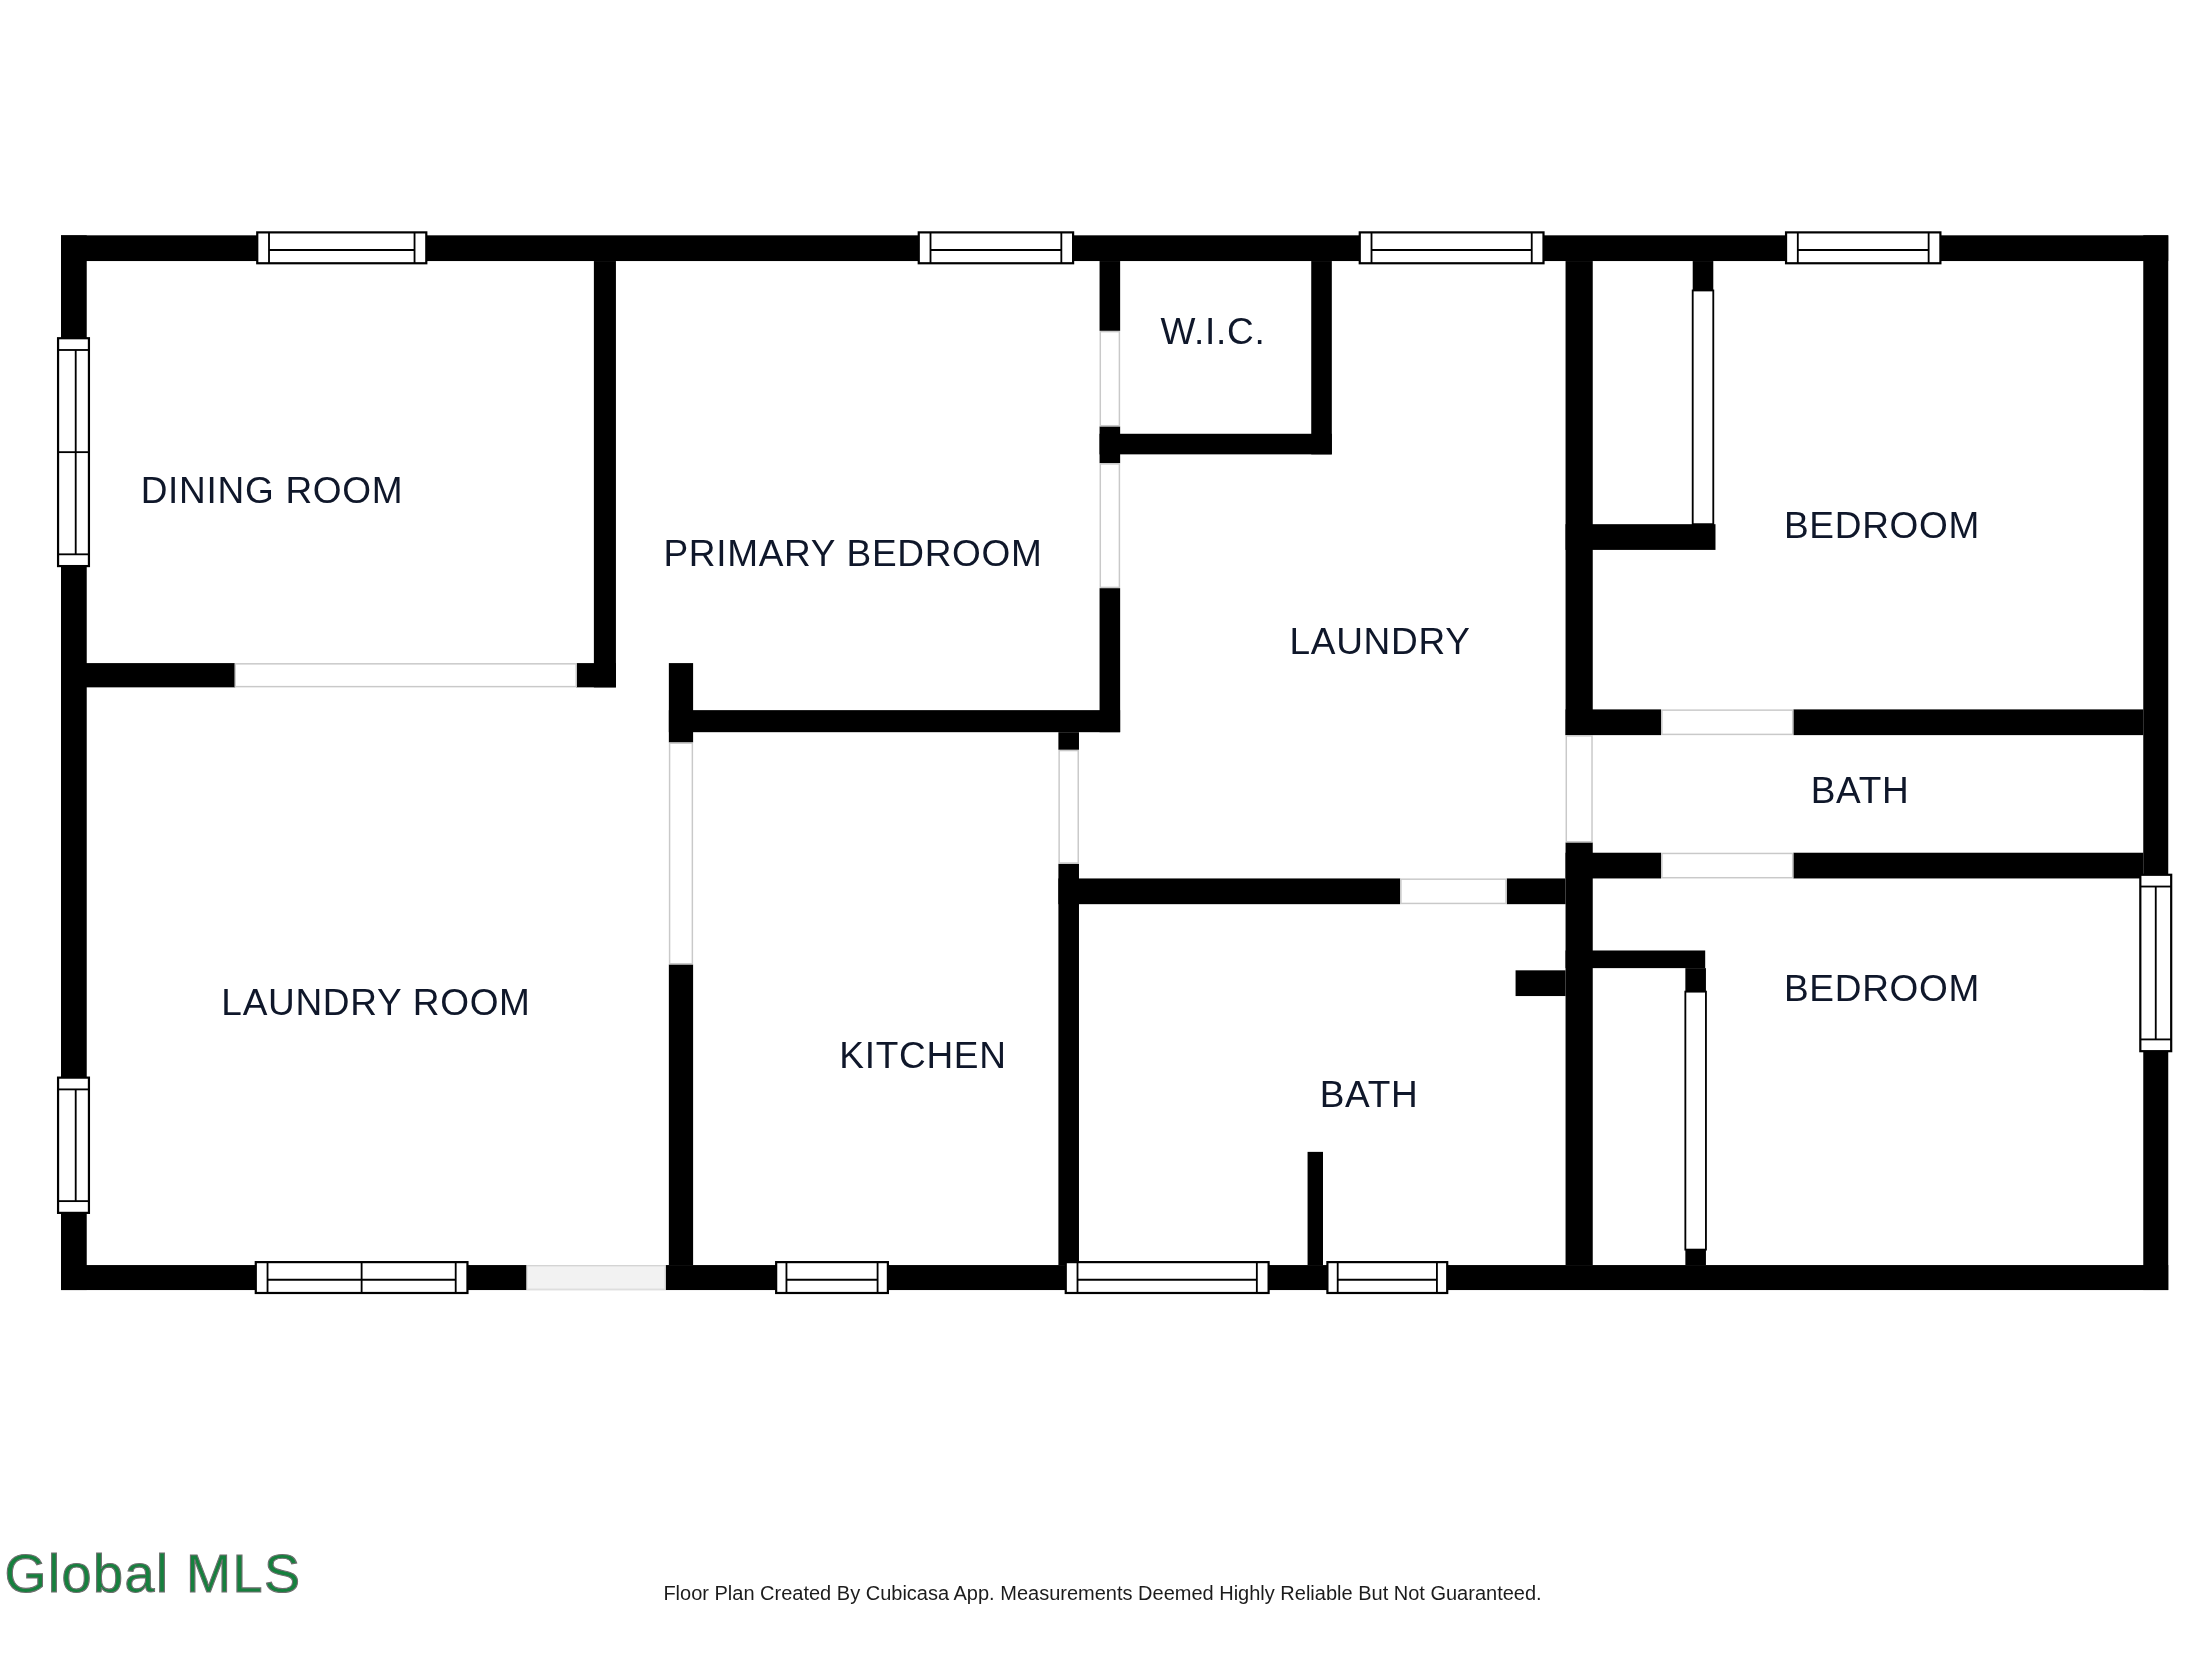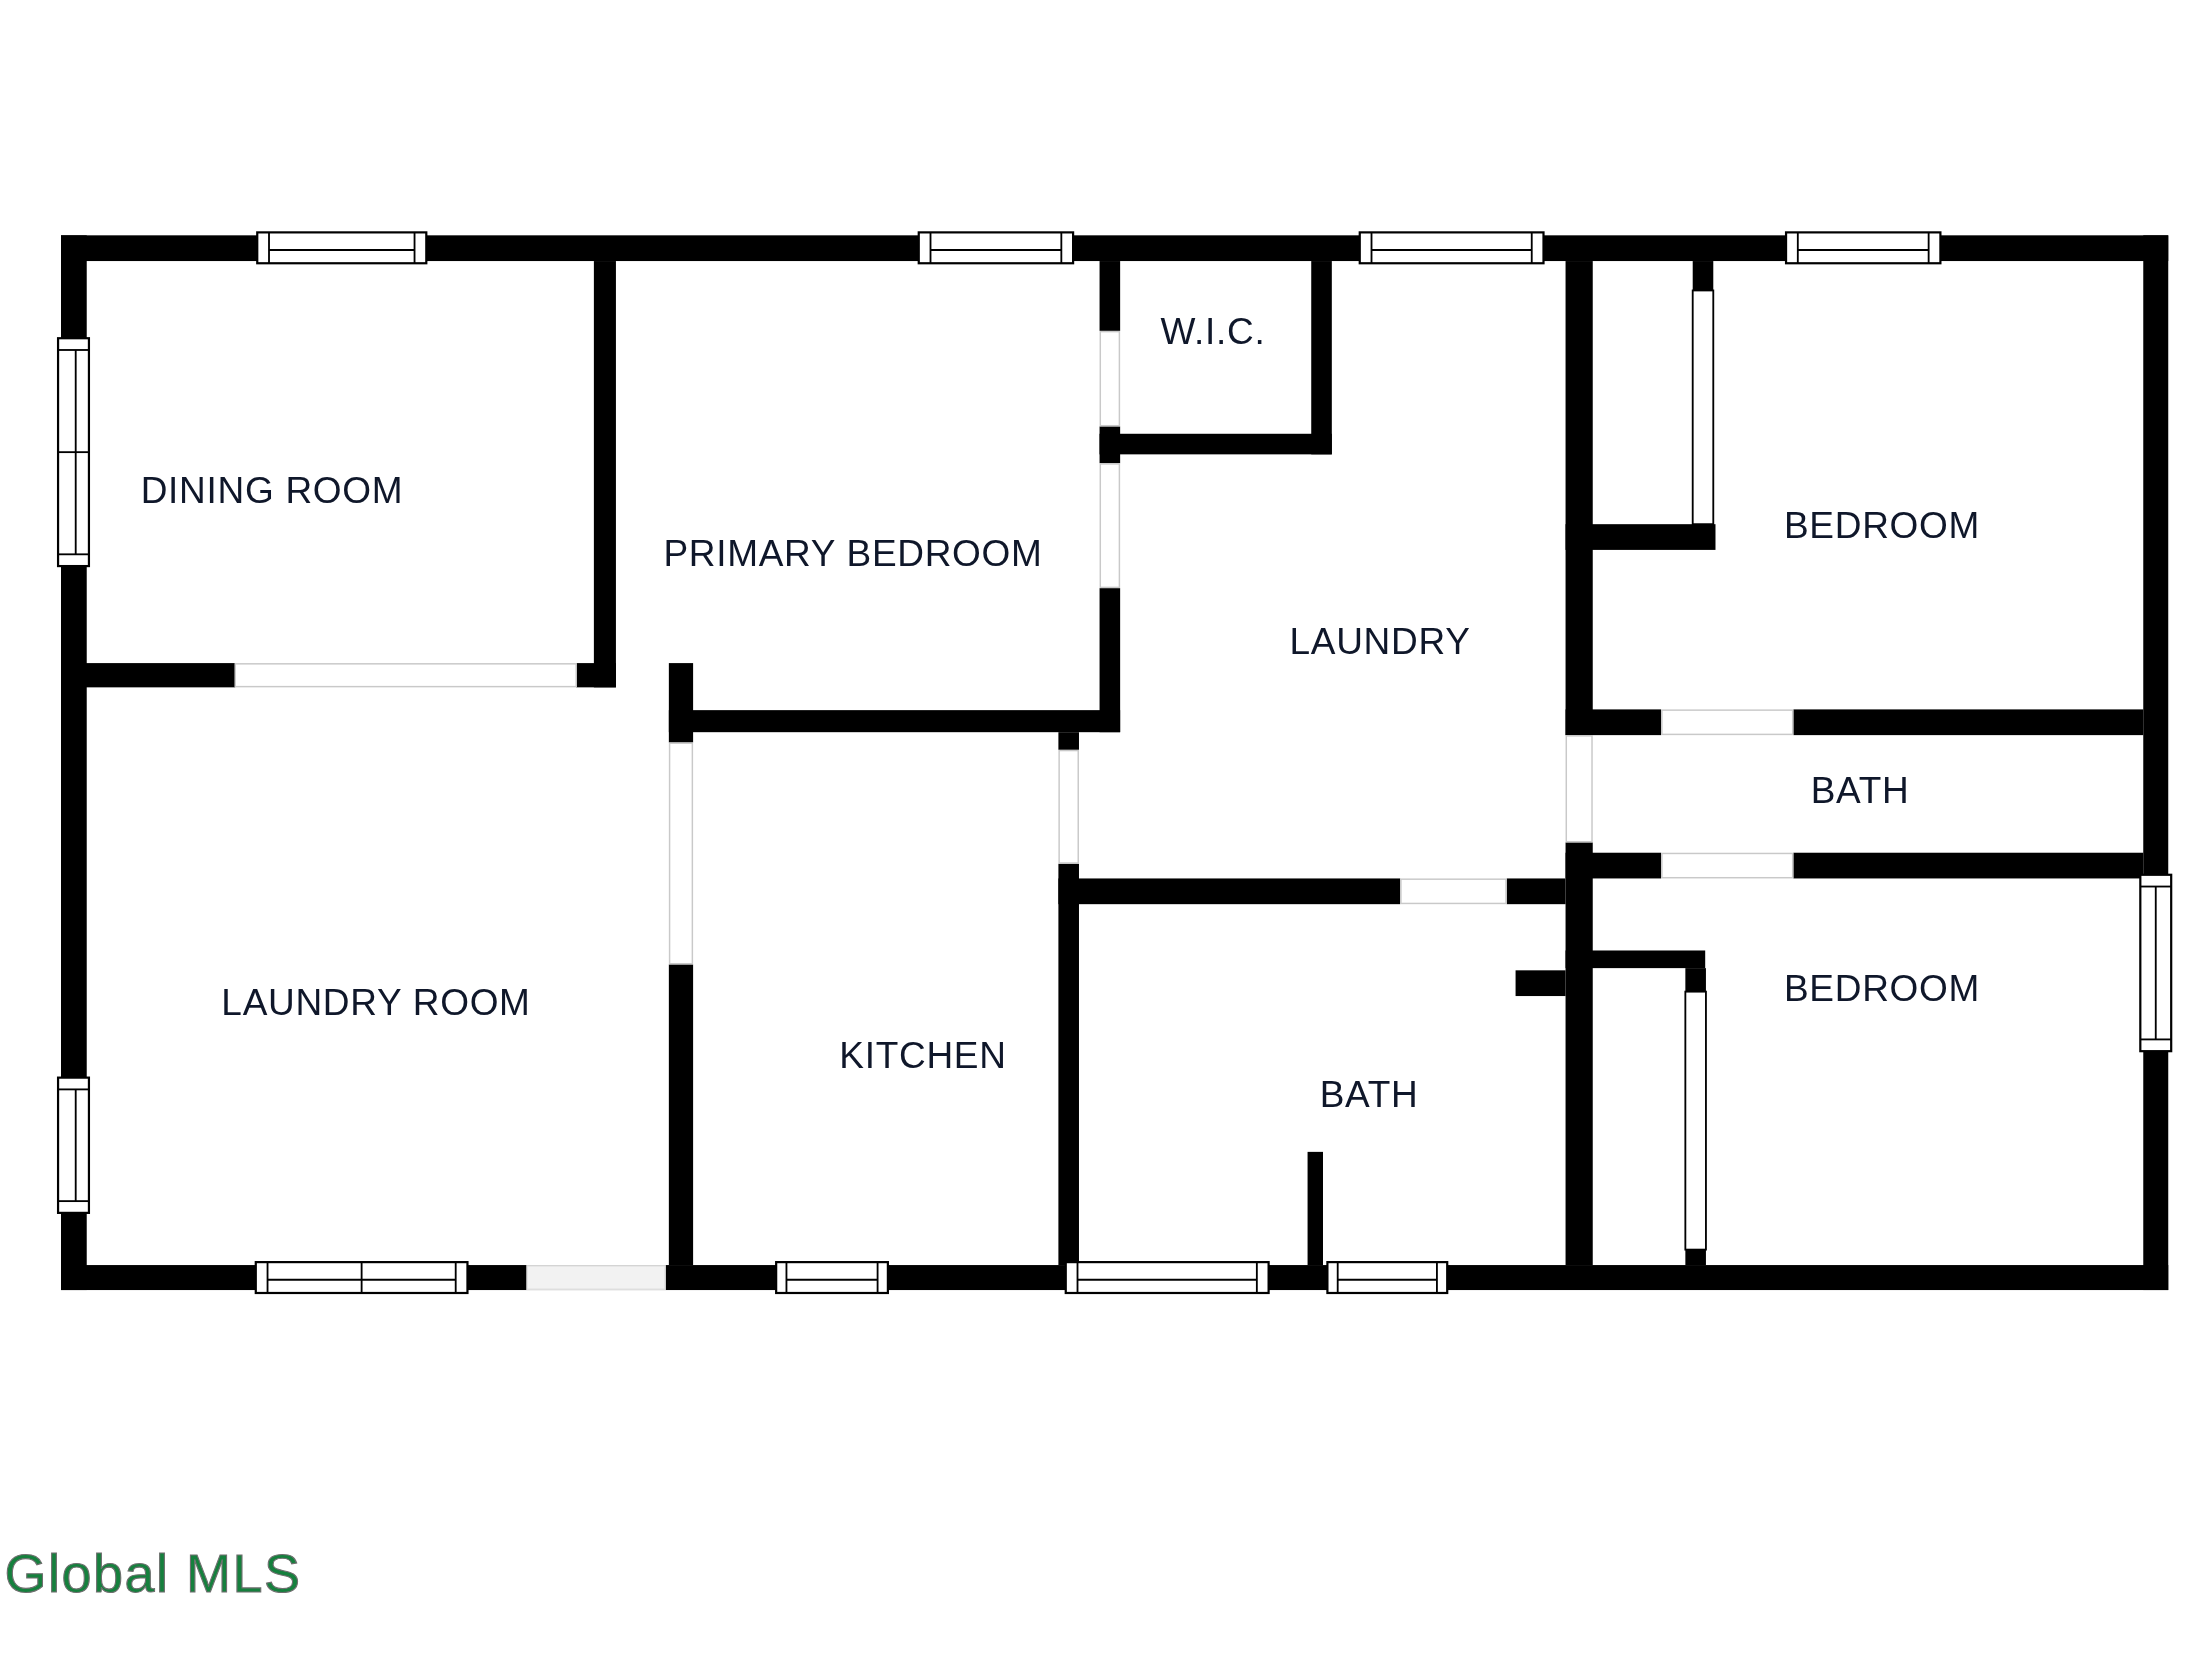--- a/index.html
+++ b/index.html
@@ -180,14 +180,15 @@
       <div class="room-label" style="left: 1882px; top: 526px;">BEDROOM</div>
       <div class="room-label" style="left: 1860px; top: 791px;">BATH</div>
       <div class="room-label" style="left: 376px; top: 1003px;">LAUNDRY ROOM</div>
       <div class="room-label" style="left: 923px; top: 1056px;">KITCHEN</div>
       <div class="room-label" style="left: 1369px; top: 1095px;">BATH</div>
       <div class="room-label" style="left: 1882px; top: 989px;">BEDROOM</div>
     </div>
 
   <div id="watermark">Global MLS</div>
 
+  <div id="footer-text">Floor Plan Created By Cubicasa App. Measurements Deemed Highly Reliable But Not Guaranteed.</div>
 </div>
 
 
 </body></html>

